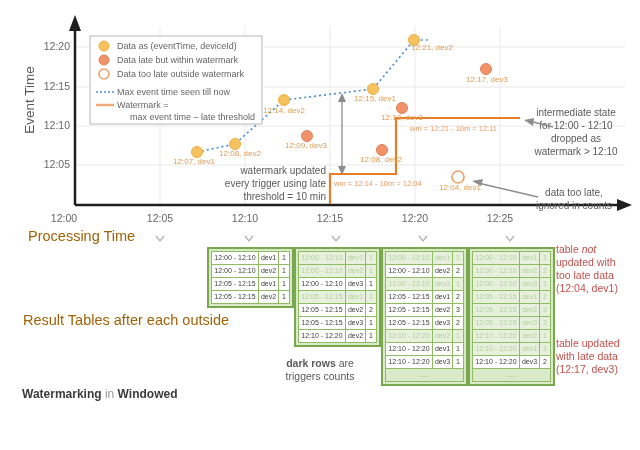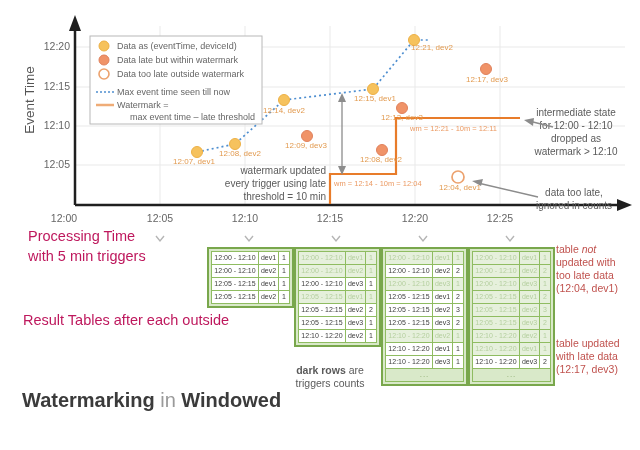--- a/index.html
+++ b/index.html
@@ -2,22 +2,22 @@
 <html><head>
 <meta charset="utf-8">
 <style>
   html,body{margin:0;padding:0;}
   body{width:640px;height:450px;position:relative;background:#ffffff;overflow:hidden;
        font-family:"Liberation Sans",sans-serif;}
   svg{position:absolute;left:0;top:0;}
   svg text{font-family:"Liberation Sans",sans-serif;}
 
   .abs{position:absolute;}
-  .axis-caption{font-size:14.5px;color:#be185d;line-height:1.38;}
-  .big-title{font-size:20px;color:#3b3b3b;line-height:1.3;}
+  .axis-caption{font-size:14.5px;color:#a16207;line-height:1.38;}
+  .big-title{font-size:12px;color:#3b3b3b;line-height:1.3;}
   .big-title .b{font-weight:700;}
   .big-title .thin{color:#9a9a9a;font-weight:400;}
   .dark-note{font-size:10.5px;color:#5a5a5a;text-align:center;line-height:1.25;}
   .dark-note .b{font-weight:700;}
 
   
   .tbl{position:absolute;background:#d9e9c9;border:2px solid #79a74c;padding:2px;
        box-sizing:border-box;width:87px;}
   .trow{display:flex;height:14px;box-sizing:border-box;}
   .trow + .trow{margin-top:-1px;}
@@ -176,30 +176,29 @@
 
   <g font-size="10.5" fill="#c0524e">
     <text x="556" y="347">table updated</text>
     <text x="556" y="360">with late data</text>
     <text x="556" y="373">(12:17, dev3)</text>
   </g>
 </svg>
 
 <div class="abs axis-caption" style="left:28px;top:226px;">
   <div>Processing Time</div>
-  <div>with 5 min triggers</div>
 </div>
 
 <div class="abs axis-caption" style="left:23px;top:310px;">Result Tables after each outside</div>
 
 <div class="abs big-title" style="left:22px;top:387px;">
   <span class="b">Watermarking</span><span class="thin"> in </span><span class="b">Windowed</span><br>
 </div>
 
-<div class="abs dark-note" style="left:278px;top:357px;width:104px;margin-top:7px;">
+<div class="abs dark-note" style="left:268px;top:357px;width:104px;">
   <span class="b">dark rows</span><span> are</span><br>
   <span>triggers counts</span>
 </div>
 
 <div class="tbl" style="left:207px;top:247px;">
     <div class="trow new">
       <div class="c c0">12:00 - 12:10</div>
       <div class="c c1">dev1</div>
       <div class="c c2">1</div>
     </div>

